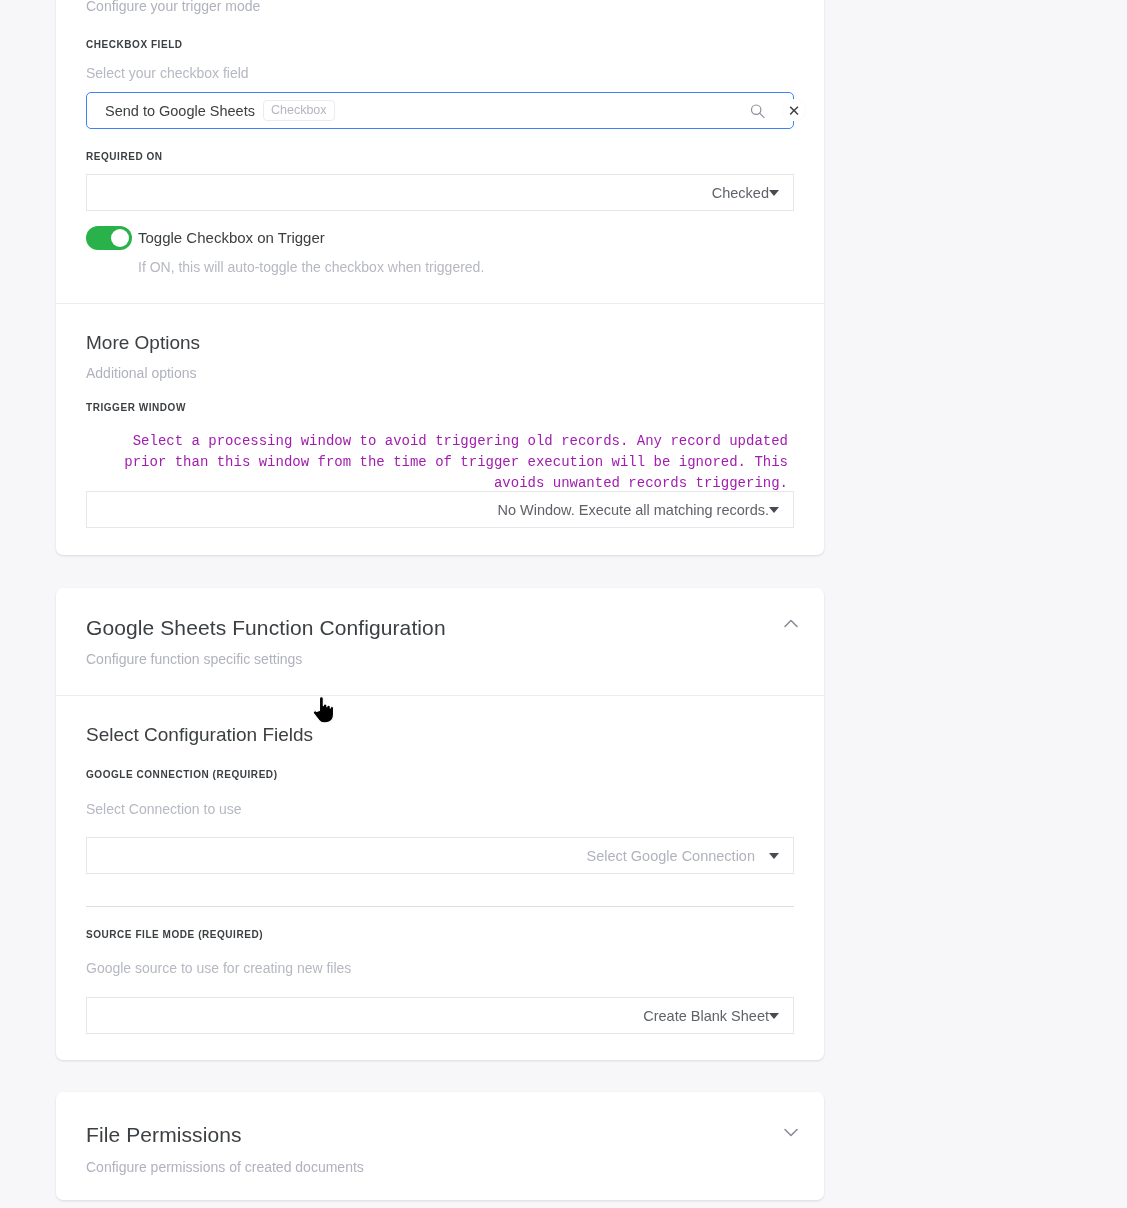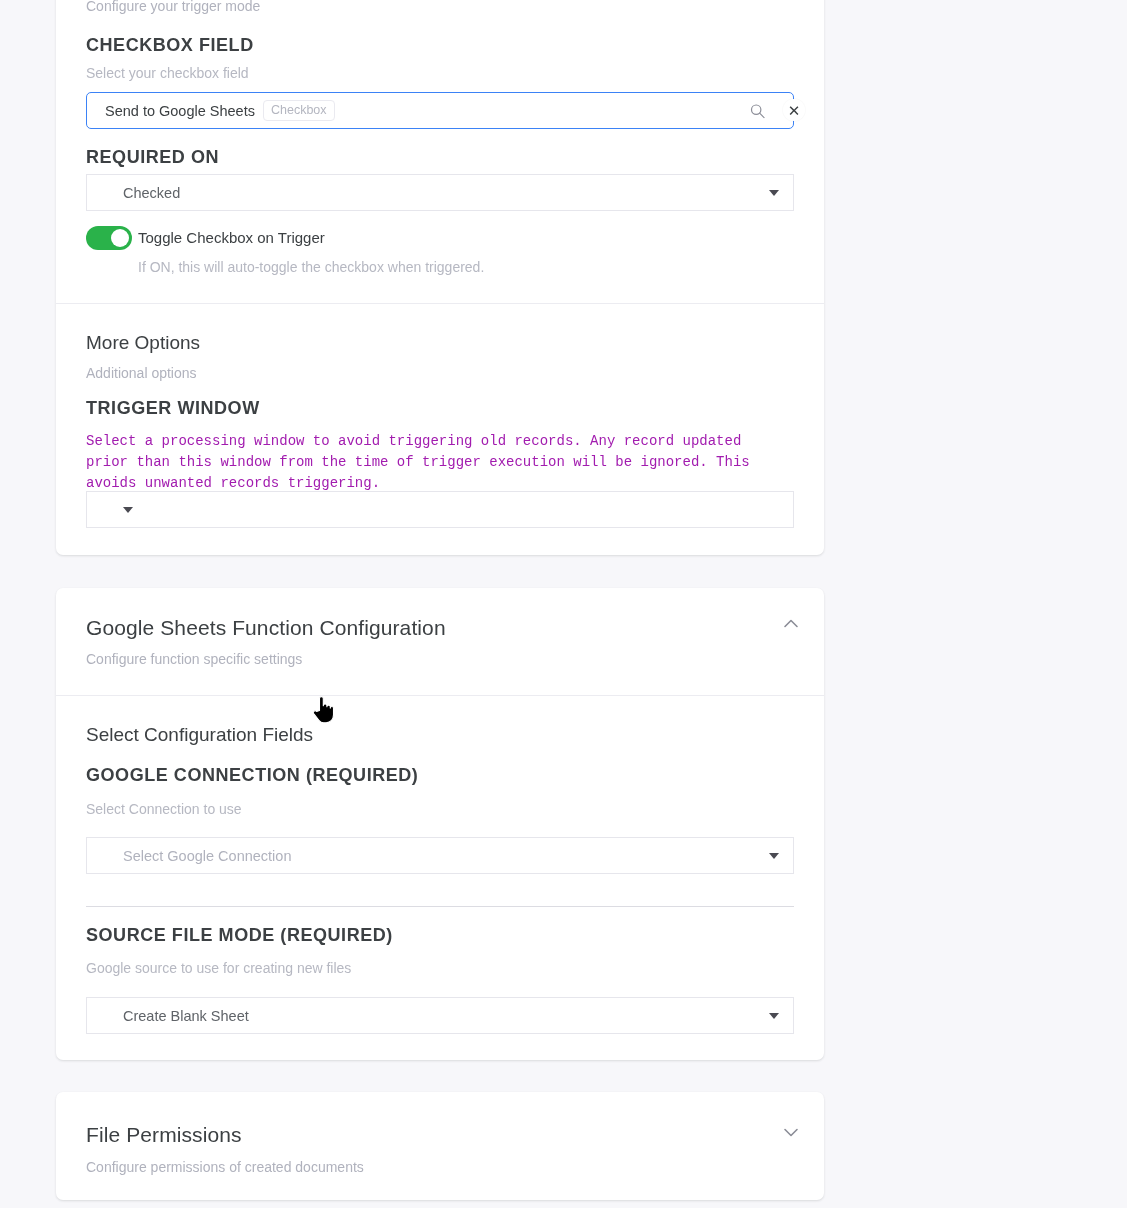--- a/index.html
+++ b/index.html
@@ -12,20 +12,21 @@
     background: #f7f7fa;
     font-family: "Liberation Sans", sans-serif;
     color: #3c4043;
     position: relative;
   }
   .page {
     position: absolute;
     left: 0; top: 0;
     width: 1127px;
     height: 1208px;
+    text-align: right;
   }
 
   
   .card {
     position: absolute;
     left: 56px;
     width: 768px;
     background: #ffffff;
     border-radius: 7px;
     box-shadow: 0 1px 2px rgba(60,64,67,.10), 0 1px 3px rgba(60,64,67,.06);
@@ -55,21 +56,21 @@
     line-height: 20px;
     font-weight: 400;
   }
   .sec-title {
     font-size: 19px;
     font-weight: 400;
     color: #3c4043;
     line-height: 24px;
   }
   .field-label {
-    font-size: 18px;
+    font-size: 10px;
     font-weight: 700;
     color: #3c4043;
     letter-spacing: .55px;
     line-height: 16px;
   }
   .field-help {
     font-size: 14px;
     color: #b6b8c2;
     line-height: 21px;
     font-weight: 400;
@@ -230,20 +231,21 @@
     <div class="section-divider" style="top:613px;"></div>
 
     <div class="sec-title" style="position:absolute; left:30px; top:641px;">More Options</div>
     <div class="hdr-sub" style="position:absolute; left:30px; top:673px;">Additional options</div>
 
     <div class="field-label" style="position:absolute; left:30px; top:710px;">TRIGGER WINDOW</div>
 
     <div class="field-help wide" style="position:absolute; left:30px; top:741px; width:702px;">Select a processing window to avoid triggering old records. Any record updated prior than this window from the time of trigger execution will be ignored. This avoids unwanted records triggering.</div>
 
     <div class="select" style="left:30px; top:801px; width:708px;">
+      <span class="val">No Window. Execute all matching records.</span>
       <span class="caret"></span>
     </div>
   </div>
 
   <div class="card card-gsheets">
 
     <div class="hdr-title" style="position:absolute; left:30px; top:27px;">Google Sheets Function Configuration</div>
     <div class="hdr-sub" style="position:absolute; left:30px; top:61px;">Configure function specific settings</div>
 
     <div class="chev" style="right:22px; top:25px;">

